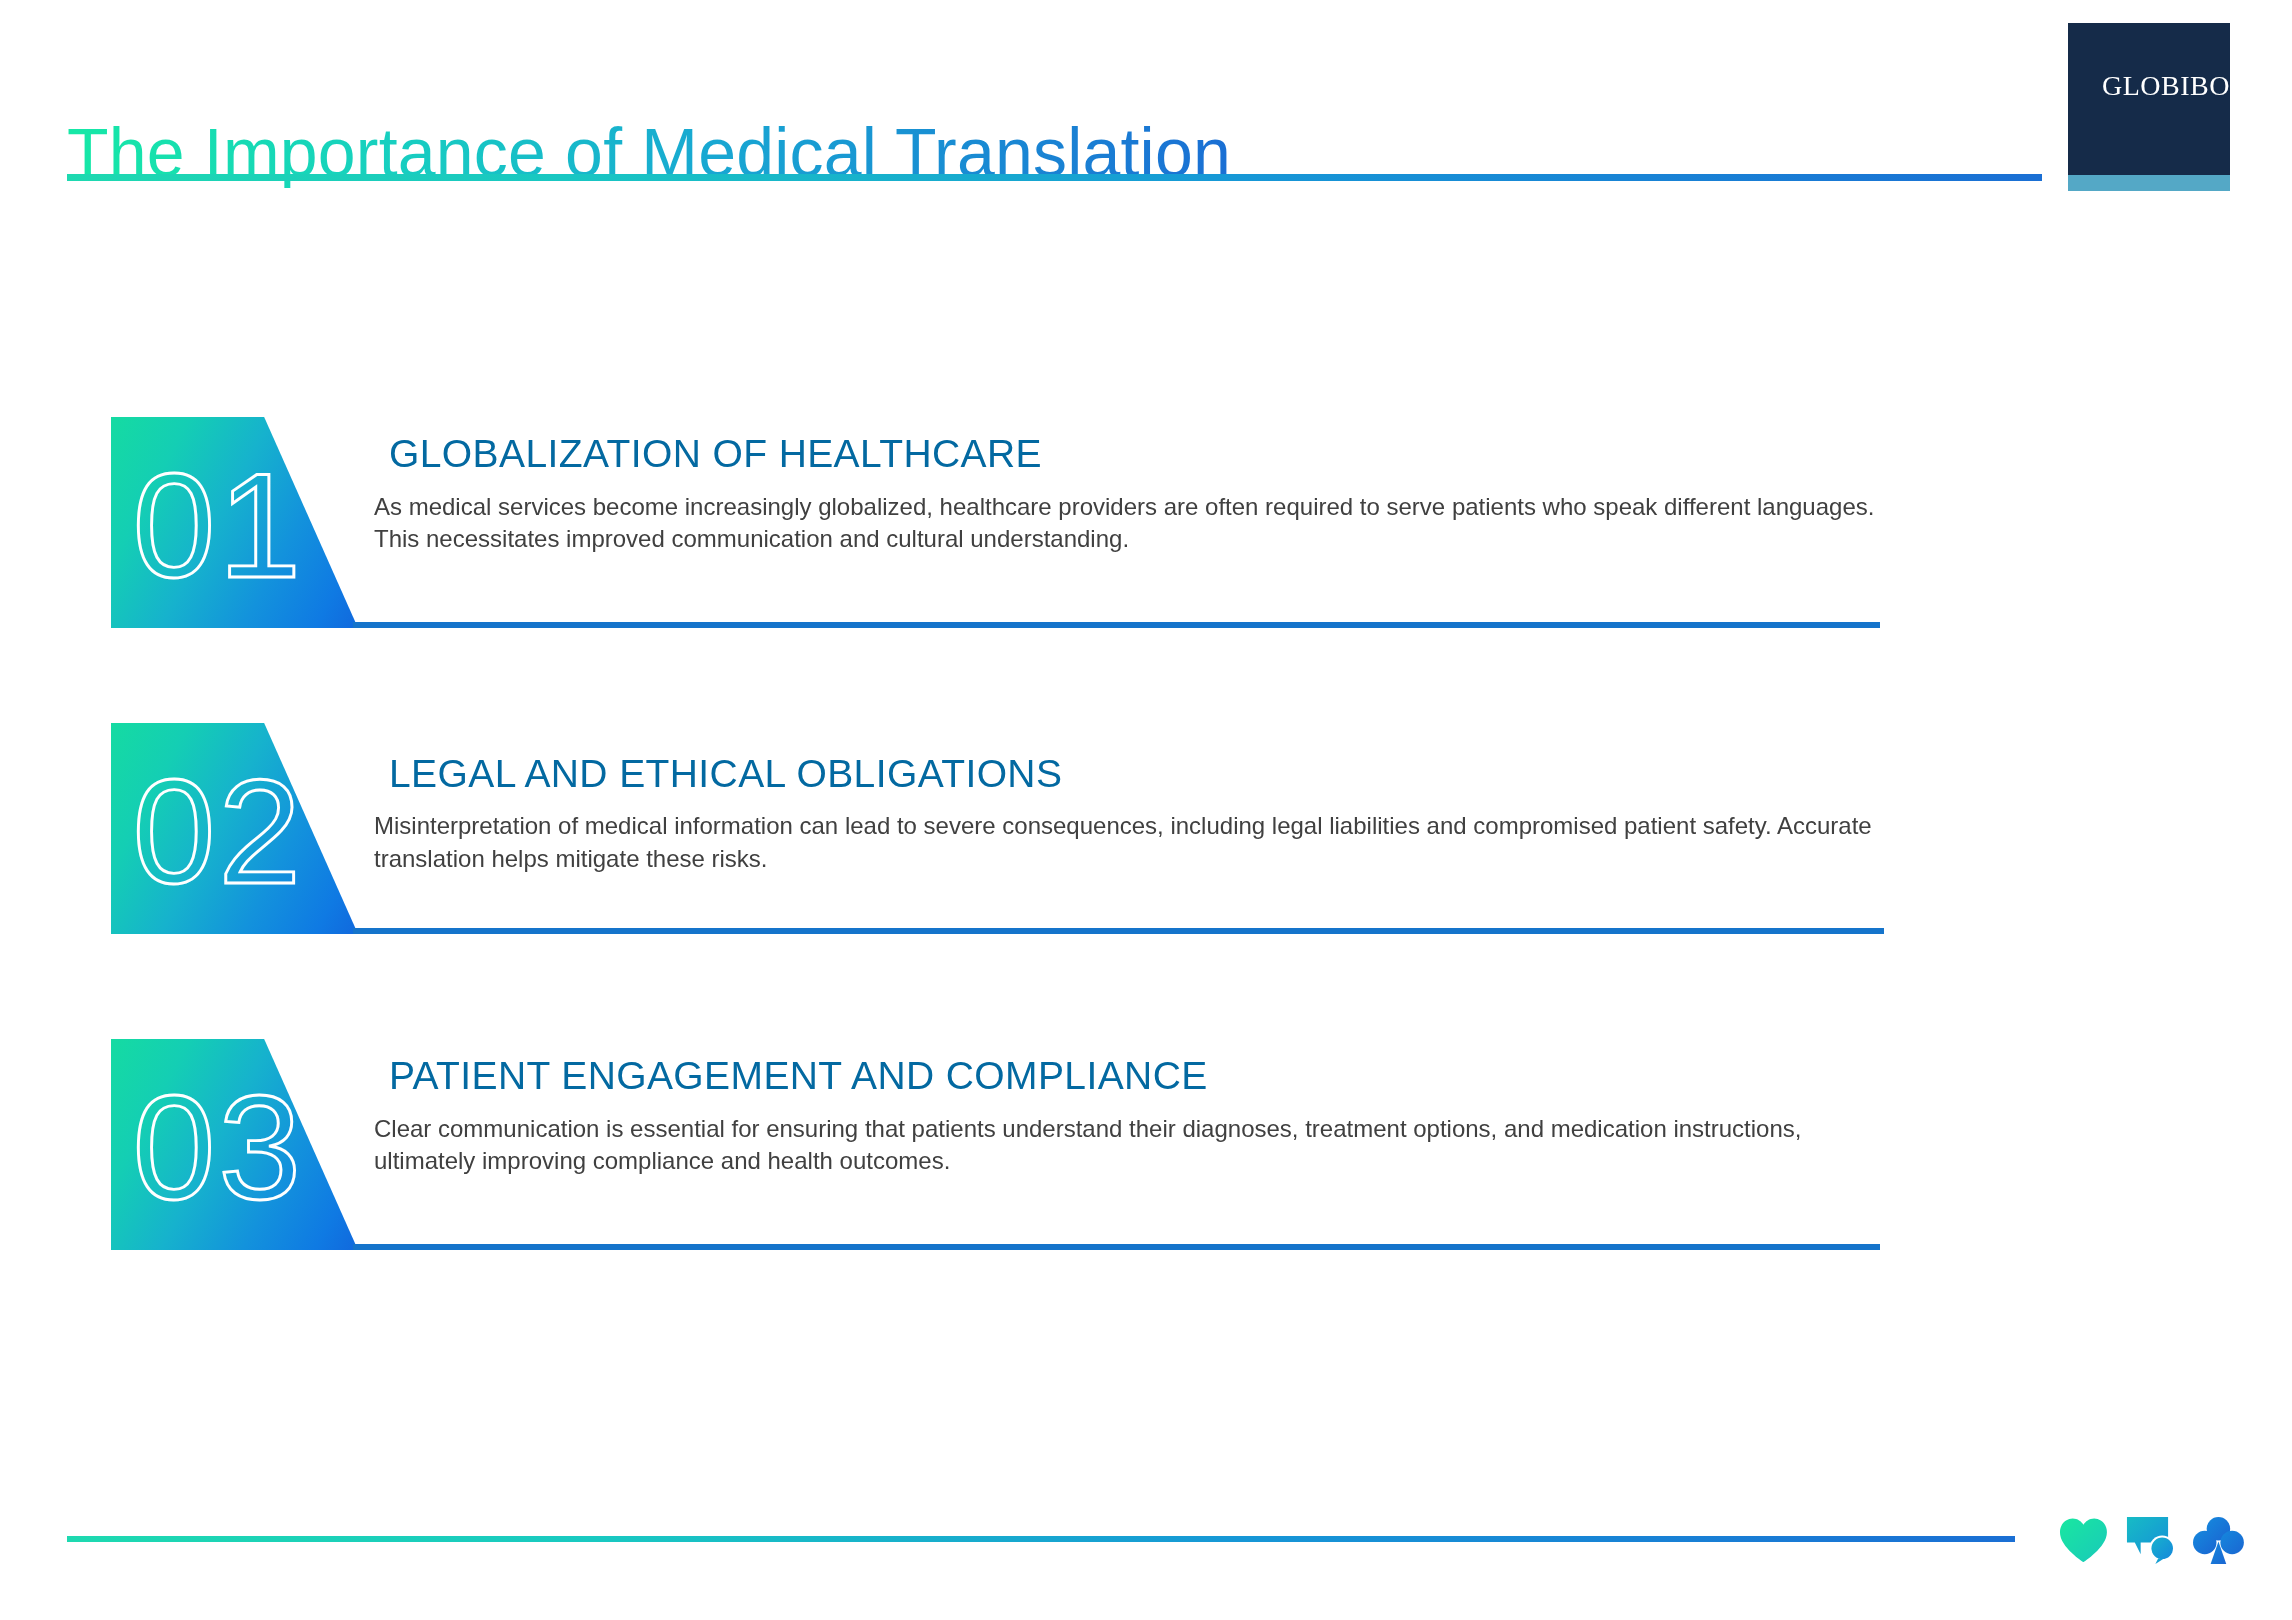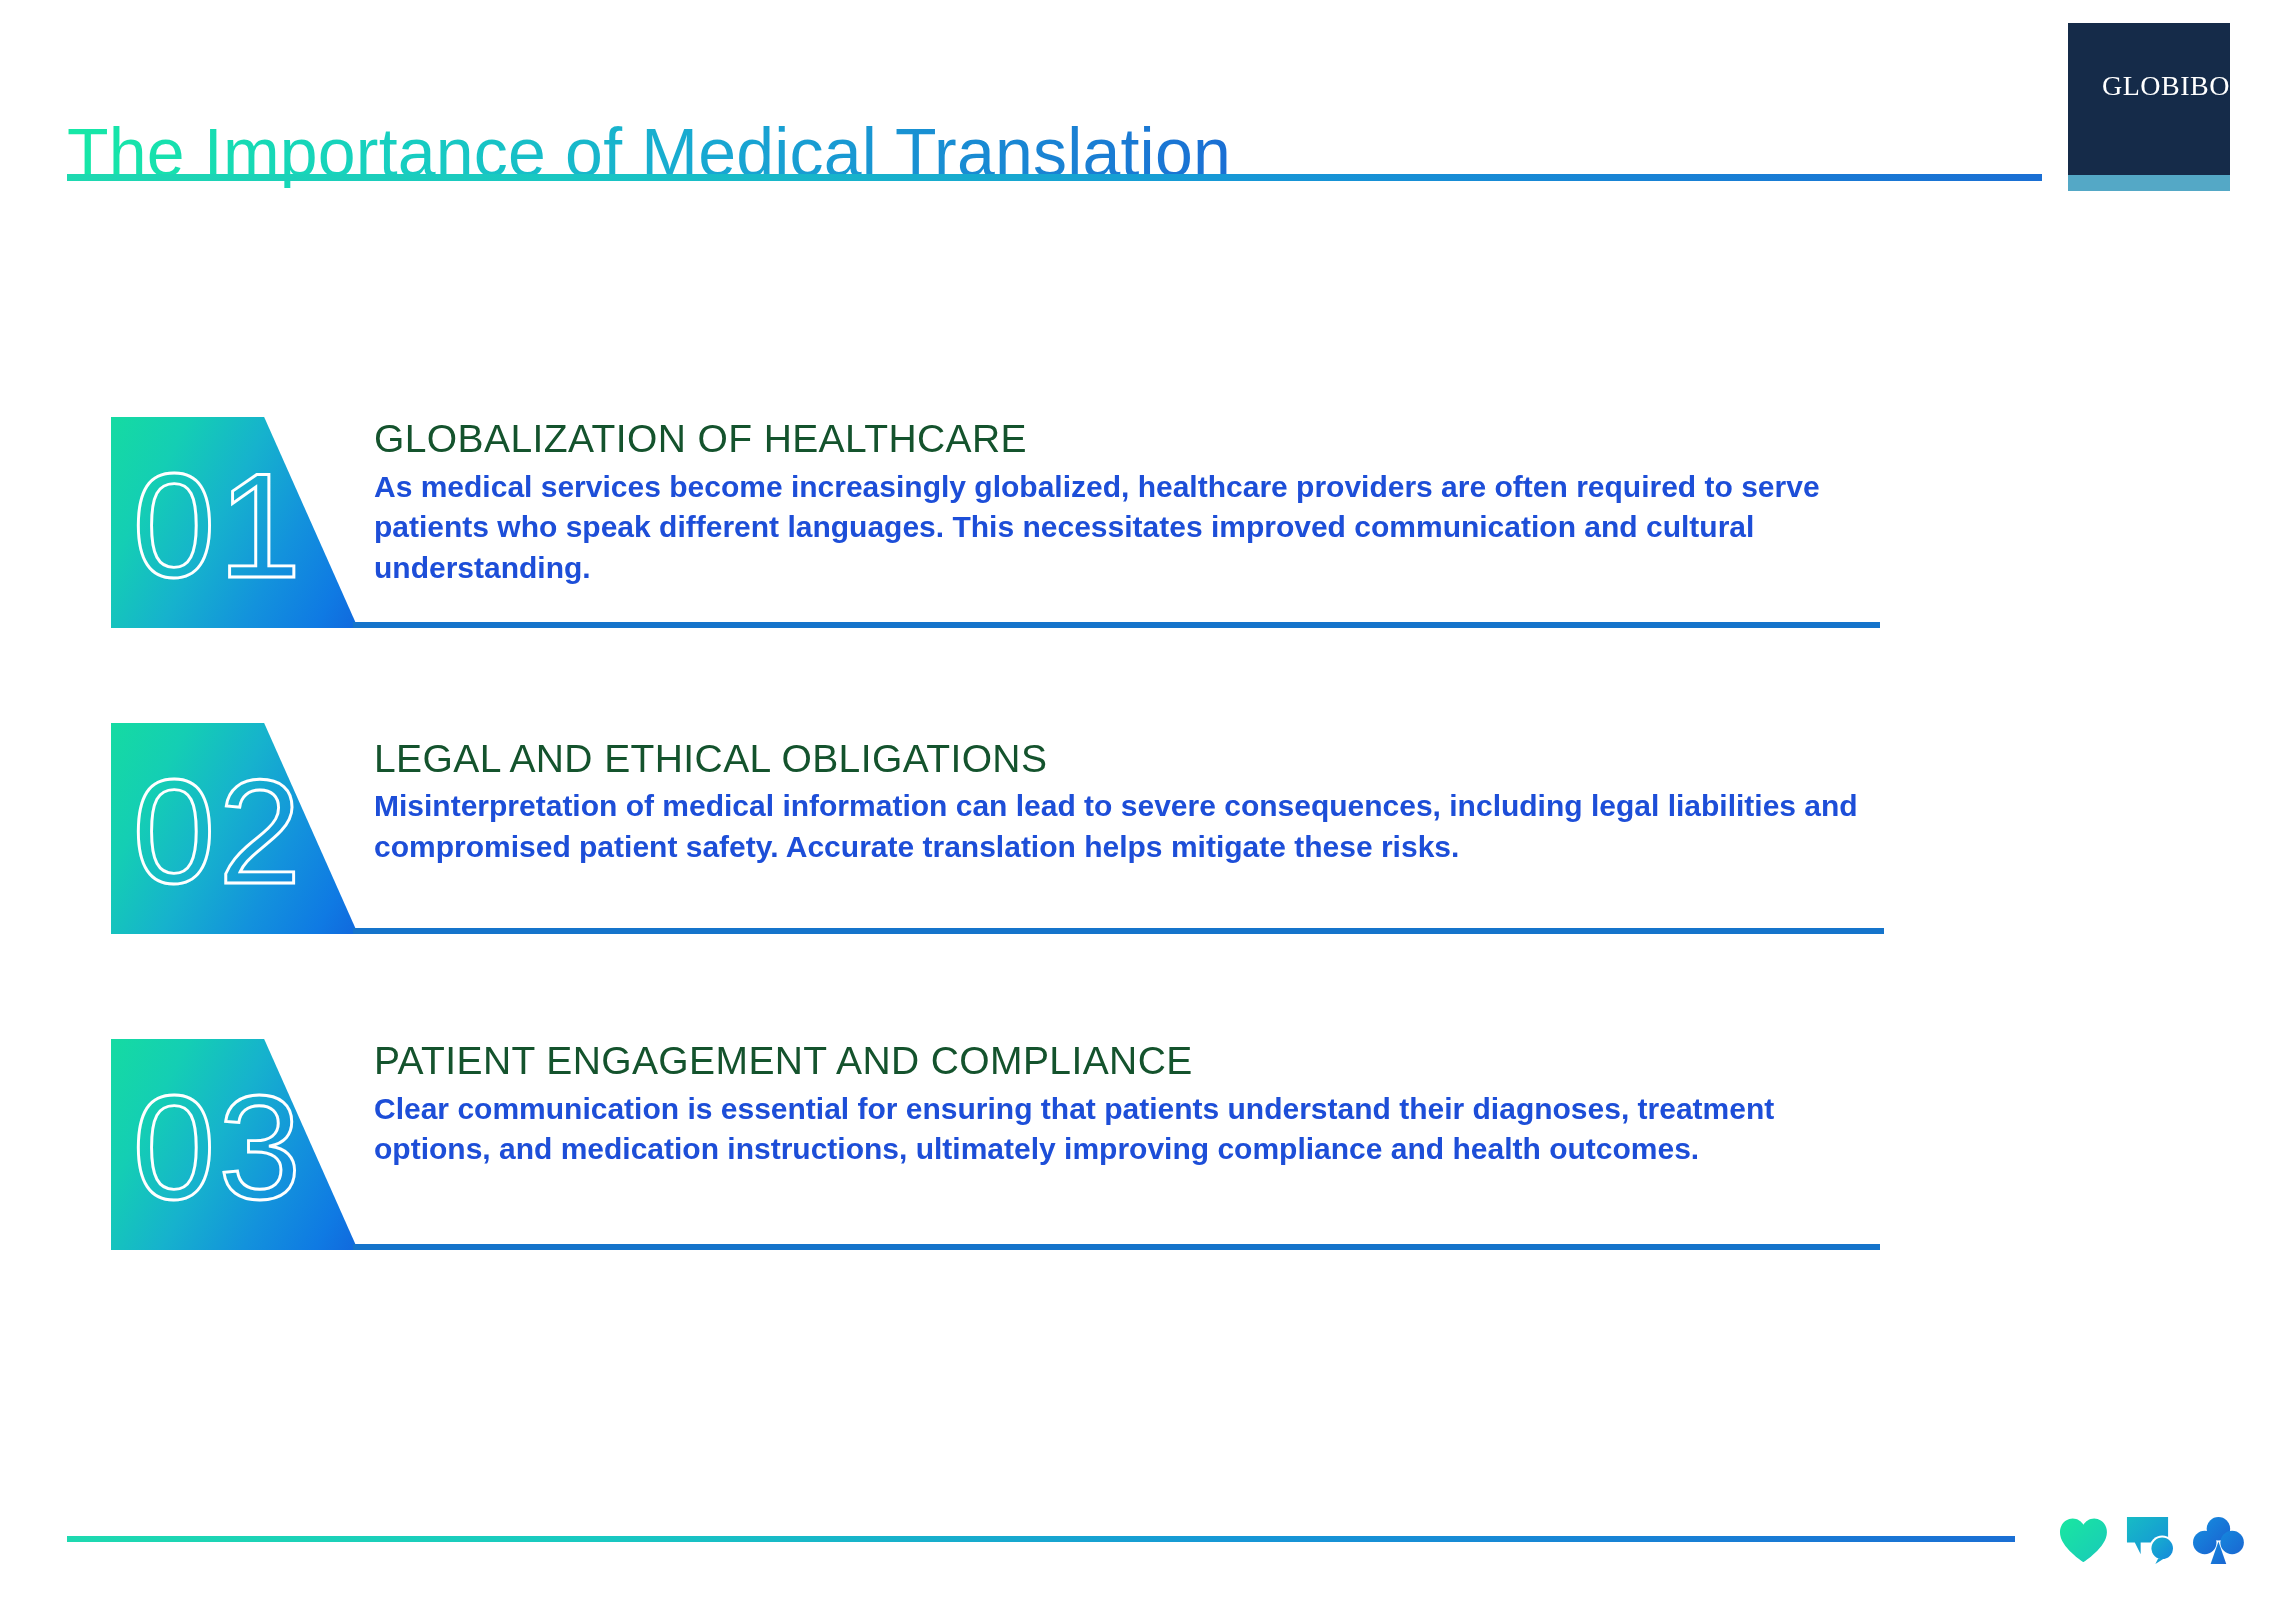--- a/index.html
+++ b/index.html
@@ -107,32 +107,32 @@
     color: transparent;
     -webkit-text-stroke: 2.9px #ffffff;
     font-family: "Liberation Sans", "DejaVu Sans", sans-serif;
   }
   .block-body {
     position: absolute;
     left: 374px;
     top: 0;
   }
   .block-heading {
-    color: #14532d;
+    color: #0369a1;
     font-size: 39px;
     font-weight: 400;
     letter-spacing: 0.4px;
     line-height: 1.12;
     white-space: nowrap;
-    margin: 0;
+    margin: 15px;
   }
   .block-text {
-    color: #1d4ed8;
-    font-size: 30px;
-    font-weight: 700;
+    color: #404040;
+    font-size: 24px;
+    font-weight: 400;
     line-height: 1.36;
     margin: 5.9px 0 0 0;
     max-width: 1514px;
   }
   .block-rule {
     position: absolute;
     height: 5.9px;
     background: #1574cb;
   }
 

